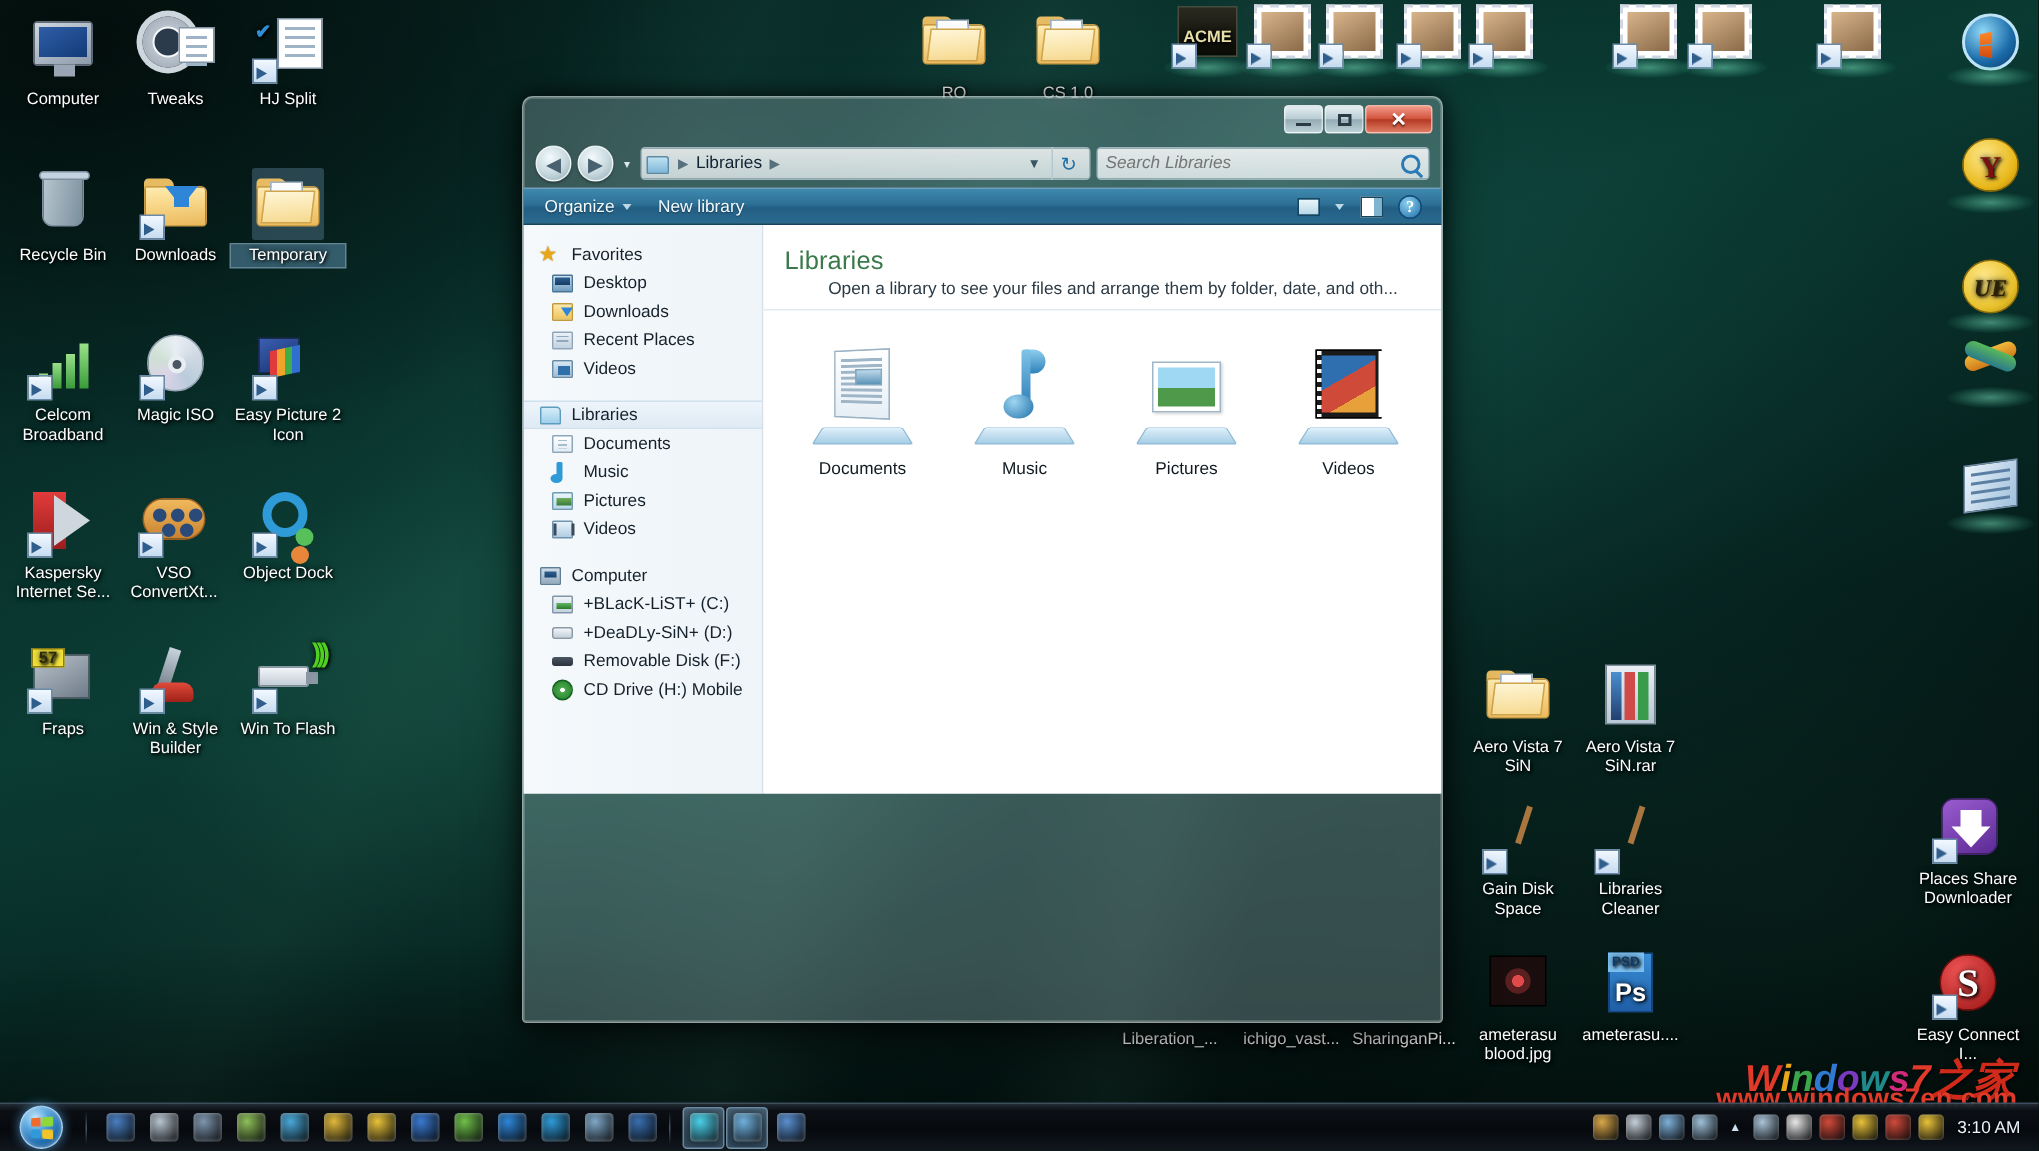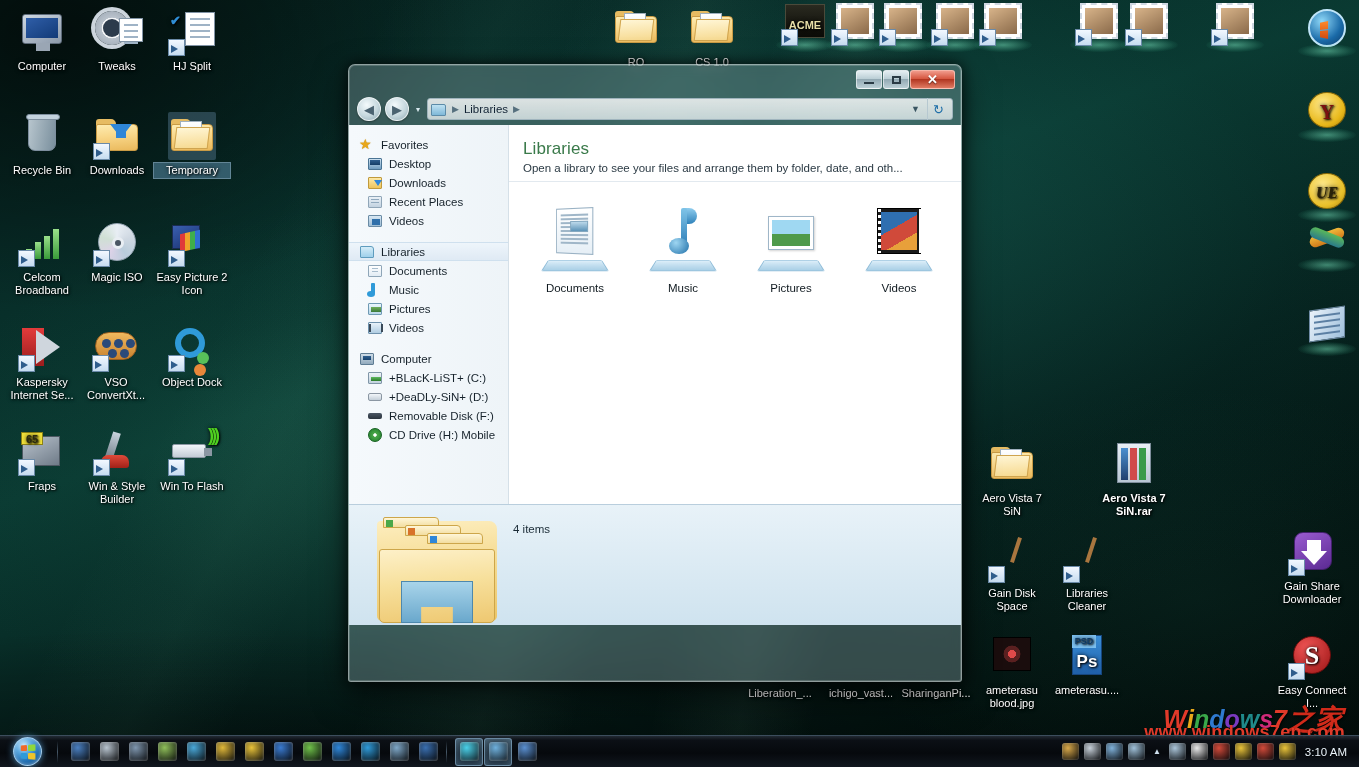--- a/index.html
+++ b/index.html
@@ -208,21 +208,21 @@
   .comp::after{content:"";position:absolute;left:2px;top:2px;right:2px;bottom:4px;background:linear-gradient(#2f5f8f,#17426e);}
   .drvc{ background:linear-gradient(#eef4f8,#c2d2de); border:1px solid #8096a8; }
   .drvc::after{content:"";position:absolute;left:2px;bottom:2px;width:10px;height:4px;background:linear-gradient(#5fb85f,#2a7a2a);}
   .drv{ position:absolute;left:1px;top:4px;width:14px;height:8px;border-radius:2px;background:linear-gradient(#f2f6fa,#c4cfd9);border:1px solid #8b97a3; }
   .rmv{ position:absolute;left:1px;top:5px;width:14px;height:6px;border-radius:2px;background:linear-gradient(#4a5663,#2a333d); }
   .cdd{ position:absolute;left:1px;top:1px;width:14px;height:14px;border-radius:50%;background:radial-gradient(circle,#fff 18%,#4aa84a 20%,#1f7a2a 100%);border:1px solid #156020; }
 
   .content{ flex:1; position:relative; background:#fff; overflow:hidden; }
   .libhead{ padding:14px 0 7px 14px; border-bottom:1px solid #e2e9ef; }
   .libtitle{ color:#3a7a4a; font-size:17px; font-weight:normal; letter-spacing:.1px; }
-  .libsub{ color:#2b3a44; font-size:11.5px; margin-top:3px; }
+  .libsub{ color:#2b3a44; font-size:11.5px; margin-top:3px;text-align:center; }
   .libgrid{ display:flex; padding:22px 0 0 30px; gap:36px; }
   .libitem{ width:72px; text-align:center; cursor:pointer; }
   .libart{ width:72px; height:74px; position:relative; margin:0 auto; }
   .plinth{ position:absolute; left:6px; bottom:4px; width:60px; height:18px;
     background:linear-gradient(#dff0fa,#a9cfe6); transform:perspective(60px) rotateX(52deg);
     border:1px solid #8fbcd8; border-radius:2px; }
   .liblbl{ font-size:11.5px; color:#101a20; margin-top:4px; }
   .art-doc{position:absolute;left:16px;top:4px;width:38px;height:46px;background:linear-gradient(#ffffff,#e6eff6);border:1px solid #9ab2c4;transform:perspective(100px) rotateY(-12deg);}
   .art-doc i{position:absolute;left:4px;top:5px;right:4px;height:1.5px;background:#9fb6c8;box-shadow:0 4px 0 #9fb6c8,0 8px 0 #9fb6c8,0 12px 0 #9fb6c8,0 16px 0 #9fb6c8,0 20px 0 #9fb6c8,0 24px 0 #9fb6c8,0 28px 0 #9fb6c8;display:block;}
   .art-doc u{position:absolute;right:4px;top:12px;width:18px;height:11px;background:linear-gradient(#bcd8ea,#5d94b8);border:1px solid #84a8c0;display:block;}
@@ -399,21 +399,21 @@
       <div class="glyph sc">
         <span class="ic-od">
           <i></i>
         </span>
       </div>
       <span class="lbl">Object Dock</span>
     </div>
     <div class="dicon" style="left: 4px; top: 428px;">
       <div class="glyph sc">
         <span class="ic-fraps">
-          <i>65</i>
+          <i>57</i>
         </span>
       </div>
       <span class="lbl">Fraps</span>
     </div>
     <div class="dicon" style="left: 79px; top: 428px;">
       <div class="glyph sc">
         <span class="ic-wrench">
           <i></i>
           <u></u>
         </span>
@@ -563,21 +563,21 @@
       <div class="glyph">
         <span class="folder">
           <span class="back"></span>
           <span class="body"></span>
           <span class="paper"></span>
           <span class="open"></span>
         </span>
       </div>
       <span class="lbl">Aero Vista 7 SiN</span>
     </div>
-    <div class="dicon" style="left: 1096px; top: 440px; font-weight: bold;">
+    <div class="dicon" style="left: 1049px; top: 440px;">
       <div class="glyph">
         <span class="ic-rar">
           <i></i>
         </span>
       </div>
       <span class="lbl">Aero Vista 7 SiN.rar</span>
     </div>
     <div class="dicon" style="left: 974px; top: 535px;">
       <div class="glyph sc">
         <span class="ic-broom">
@@ -596,21 +596,21 @@
       </div>
       <span class="lbl">Libraries Cleaner</span>
     </div>
     <div class="dicon" style="left: 1274px; top: 528px;">
       <div class="glyph sc">
         <span class="ic-rs">
           <i></i>
           <u></u>
         </span>
       </div>
-      <span class="lbl">Gain Share Downloader</span>
+      <span class="lbl">Places Share Downloader</span>
     </div>
     <div class="dicon" style="left: 974px; top: 632px;">
       <div class="glyph">
         <span class="ic-photo"></span>
       </div>
       <span class="lbl">ameterasu blood.jpg</span>
     </div>
     <div class="dicon" style="left: 1049px; top: 632px;">
       <div class="glyph">
         <span class="ic-psd"><i>PSD</i>Ps</span>
@@ -665,22 +665,51 @@
       <div class="crumbico">
           <div class="f"></div>
         </div>
       <span class="chev">▶</span>
       <span class="crumb">Libraries</span>
       <span class="chev">▶</span>
       <span class="addrspacer"></span>
       <span class="addrdrop">▼</span>
       <span class="refreshbtn">↻</span>
     </div>
-  </div>
-
+    <div class="searchbox">
+      <input type="text" placeholder="Search Libraries" style="">
+      <span class="magnify"></span>
+    </div>
+  </div>
+
+  <div class="toolbar">
+    <div class="tbitem">
+      <span>Organize</span>
+      <span class="tbcar"></span>
+    </div>
+    <div class="tbitem">
+      <span>New library</span>
+    </div>
+    <div class="tbright">
+      <div class="tbicon">
+          <span class="vw"></span>
+        </div>
+      <div class="tbicon" style="width:12px">
+          <span class="tbcar"></span>
+        </div>
+      <div class="tbicon">
+          <span class="pp">
+            <b></b>
+          </span>
+        </div>
+      <div class="tbicon">
+          <span class="hp">?</span>
+        </div>
+    </div>
+  </div>
 
   <div class="body">
     <div class="navpane" id="navpane">
         <div class="np-row head">
           <span class="npi"><span class="star">★</span></span>
           <span>Favorites</span>
         </div>
         <div class="np-row">
           <span class="npi">
             <span class="sq scr"></span>
@@ -811,41 +840,20 @@
                 <i></i>
                 <u></u>
               </div>
             </div>
             <div class="liblbl">Videos</div>
           </div>
         </div>
     </div>
   </div>
 
-  <div class="detailpane">
-    <div class="dp-folder">
-      <div class="dpf-back"></div>
-      <div class="dpf-tabs">
-        <div class="dpf-tab" style="left:0;top:0;width:56px">
-            <b style="background:#4aa84a"></b>
-          </div>
-        <div class="dpf-tab" style="left:22px;top:8px;width:56px">
-            <b style="background:#d8722a"></b>
-          </div>
-        <div class="dpf-tab" style="left:44px;top:16px;width:56px">
-            <b style="background:#2f86d8"></b>
-          </div>
-      </div>
-      <div class="dpf-front"></div>
-      <div class="dpf-lib"></div>
-    </div>
-    <div class="dp-info">
-      <div class="dp-count">4 items</div>
-    </div>
-  </div>
 </div>
 
 <div id="wm-logo">
     <span style="color: rgb(224, 58, 42);">W</span>
     <span style="color: rgb(232, 168, 26);">i</span>
     <span style="color: rgb(58, 168, 74);">n</span>
     <span style="color: rgb(47, 122, 208);">d</span>
     <span style="color: rgb(122, 58, 192);">o</span>
     <span style="color: rgb(31, 138, 138);">w</span>
     <span style="color: rgb(208, 42, 122);">s</span>

